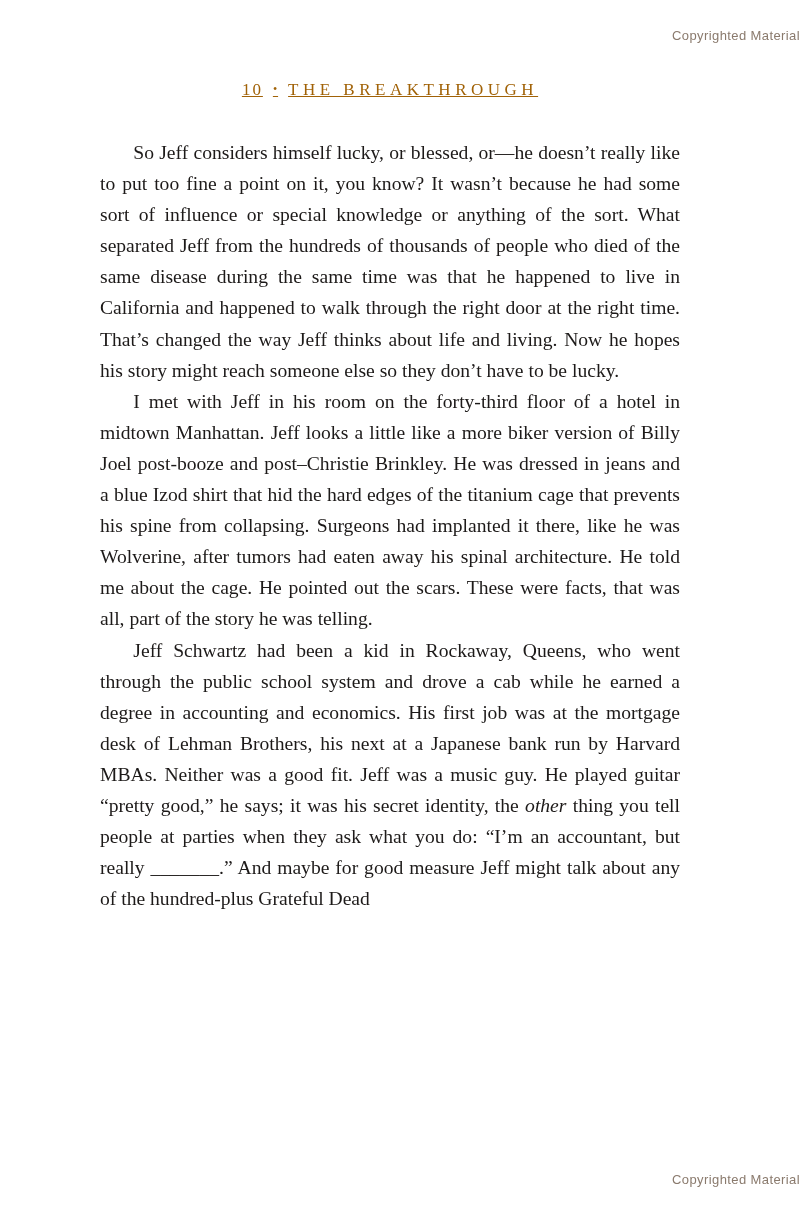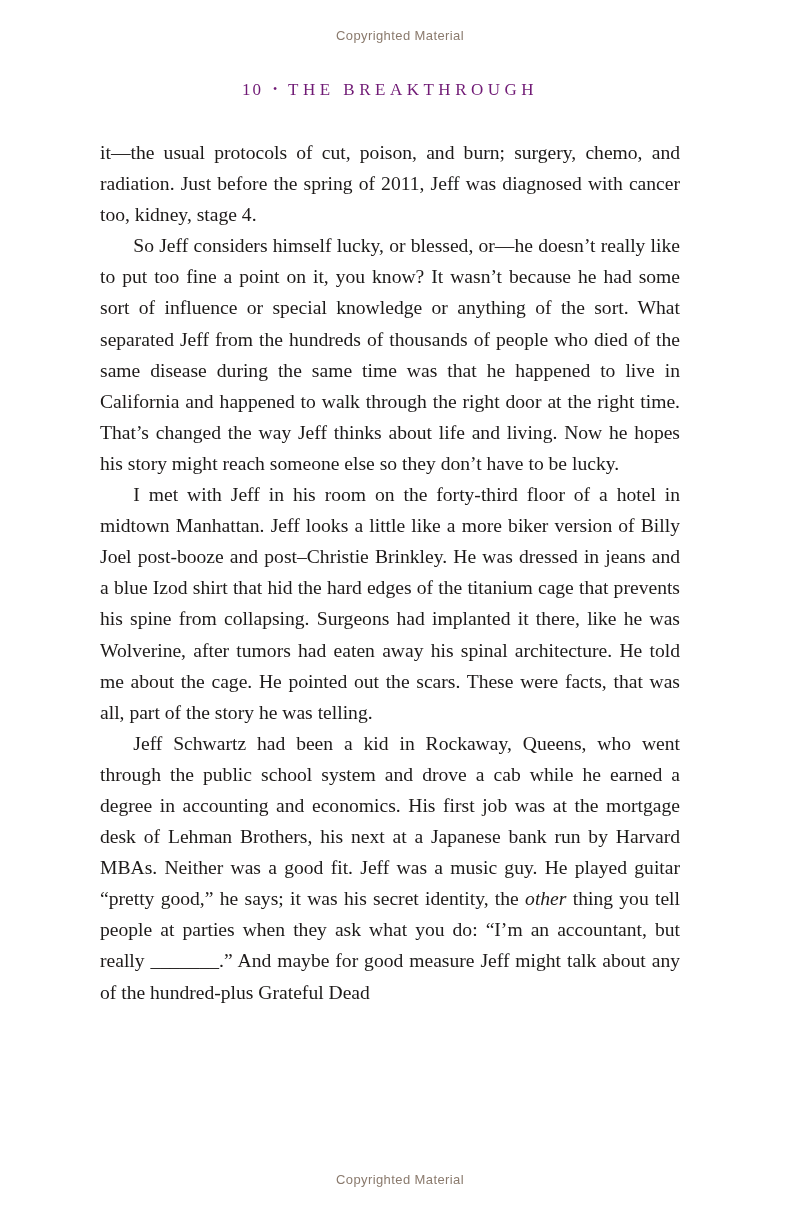--- a/index.html
+++ b/index.html
@@ -13,38 +13,39 @@
     height: 1219px;
     background: #ffffff;
     color: #1d1a19;
     font-family: "Liberation Serif", serif;
     overflow: hidden;
   }
   .copyright {
     position: absolute;
     left: 0;
     width: 100%;
-    text-align: center;
+    text-align: right;
     font-family: "Liberation Sans", sans-serif;
     font-size: 13px;
     letter-spacing: 0.4px;
     color: #8a7a6d;
   }
   .copyright.top { top: 28px; }
   .copyright.bottom { top: 1172px; }
   .running-head {
     position: absolute;
     top: 80px;
     left: 100px;
     width: 580px;
     text-align: center;
     font-size: 17px;
-    color: #701a75;
+    color: #a16207;
     letter-spacing: 1px;
     white-space: nowrap;
+    text-decoration: underline;
   }
   .running-head .page-number {
     font-size: 17px;
     letter-spacing: 2px;
     margin-right: 10px;
   }
   .running-head .sep {
     font-size: 12px;
     vertical-align: 2px;
     margin-right: 10px;
@@ -79,21 +80,20 @@
 
 <div class="page">
 
   <div class="copyright top">Copyrighted Material</div>
 
   <div class="running-head">
     <span class="page-number">10</span><span class="sep">•</span><span class="book-title">THE BREAKTHROUGH</span>
   </div>
 
   <div class="body-text">
-      <p class=""><span>it—the usual protocols of cut, poison, and burn; surgery, chemo, and radiation. Just before the spring of 2011, Jeff was diagnosed with cancer too, kidney, stage 4.</span></p>
       <p class="indent"><span>So Jeff considers himself lucky, or blessed, or—he doesn’t really like to put too fine a point on it, you know? It wasn’t because he had some sort of influence or special knowledge or anything of the sort. What separated Jeff from the hundreds of thousands of people who died of the same disease during the same time was that he happened to live in California and happened to walk through the right door at the right time. That’s changed the way Jeff thinks about life and living. Now he hopes his story might reach someone else so they don’t have to be lucky.</span></p>
       <p class="indent"><span>I met with Jeff in his room on the forty-third floor of a hotel in midtown Manhattan. Jeff looks a little like a more biker version of Billy Joel post-booze and post–Christie Brinkley. He was dressed in jeans and a blue Izod shirt that hid the hard edges of the titanium cage that prevents his spine from collapsing. Surgeons had implanted it there, like he was Wolverine, after tumors had eaten away his spinal architecture. He told me about the cage. He pointed out the scars. These were facts, that was all, part of the story he was telling.</span></p>
       <p class="indent"><span>Jeff Schwartz had been a kid in Rockaway, Queens, who went through the public school system and drove a cab while he earned a degree in accounting and economics. His first job was at the mortgage desk of Lehman Brothers, his next at a Japanese bank run by Harvard MBAs. Neither was a good fit. Jeff was a music guy. He played guitar “pretty good,” he says; it was his secret identity, the </span><em>other</em><span> thing you tell people at parties when they ask what you do: “I’m an accountant, but really _______.” And maybe for good measure Jeff might talk about any of the hundred-plus Grateful Dead</span></p>
     </div>
 
   <div class="copyright bottom">Copyrighted Material</div>
 
 </div>
 
 </body></html>

